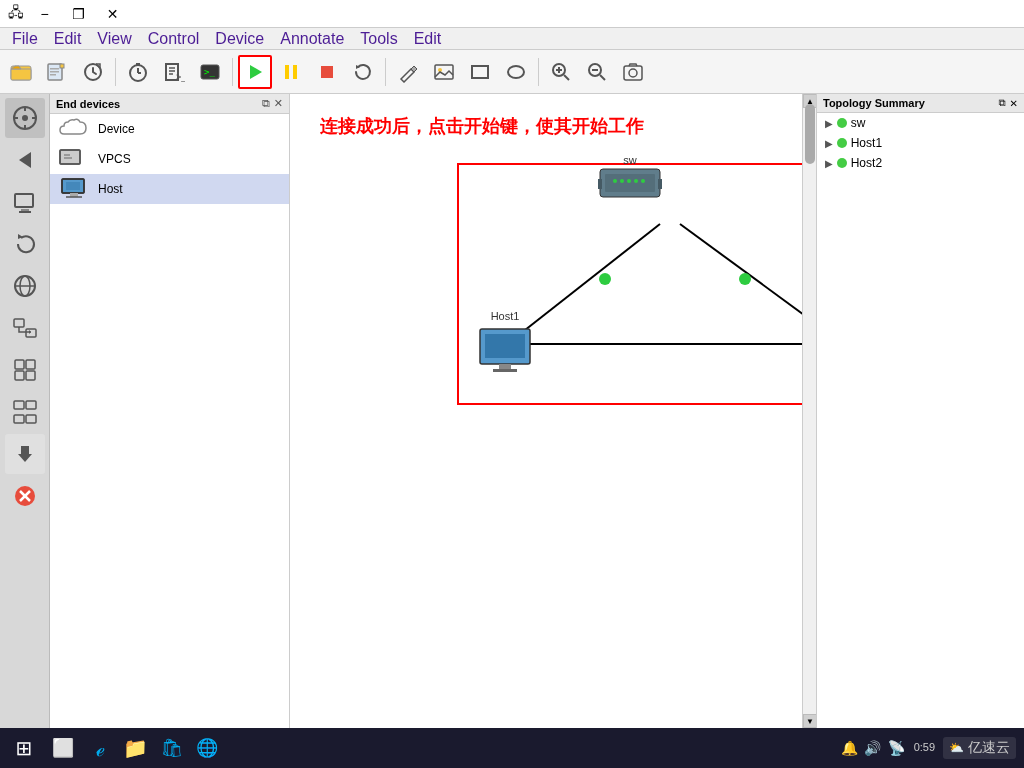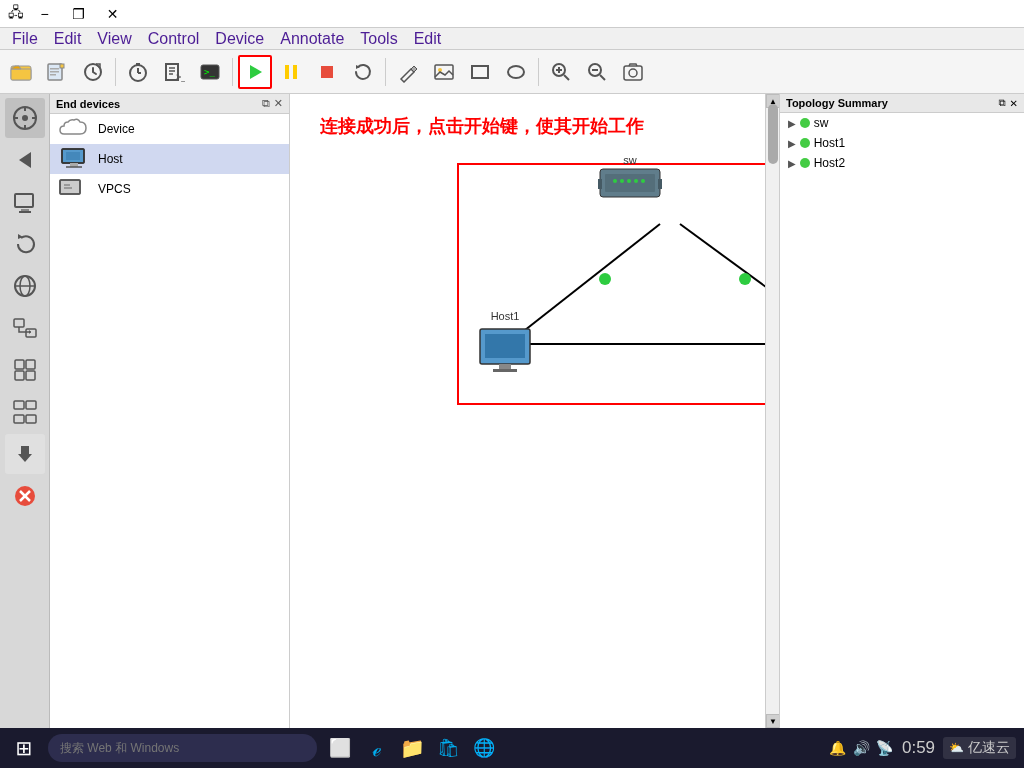--- a/index.html
+++ b/index.html
@@ -133,21 +133,21 @@
 
     
     #network-svg {
       position: absolute;
       top: 0; left: 0;
       width: 100%; height: 100%;
     }
 
     
     #topology-panel {
-      width: 245px;
+      width: 208px;
       background: #fff;
       border-left: 1px solid #ccc;
       display: flex;
       flex-direction: column;
     }
     #topology-panel-header {
       background: #e8e8e8;
       padding: 3px 6px;
       font-size: 11px;
       font-weight: bold;
@@ -271,21 +271,21 @@
       border: none;
       cursor: pointer;
       display: flex;
       align-items: center;
       justify-content: center;
       border-radius: 4px;
       font-size: 18px;
     }
     .taskbar-tray { display: flex; align-items: center; gap: 6px; color: #ccc; font-size: 11px; }
     .tray-icon { font-size: 14px; cursor: pointer; }
-    .taskbar-time { color: #ccc; font-size: 17px; text-align: left; line-height: 1.4; }
+    .taskbar-time { color: #ccc; font-size: 11px; text-align: left; line-height: 1.4; }
     .taskbar-yiyun {
       display: flex;
       align-items: center;
       gap: 4px;
       background: rgba(255,255,255,0.1);
       padding: 2px 6px;
       border-radius: 3px;
       cursor: pointer;
     }
     .taskbar-yiyun span { color: #ccc; font-size: 14px; }
@@ -554,43 +554,43 @@
       </div>
     </div>
     <div class="device-item">
       <div class="device-icon">
         <svg width="32" height="22" viewBox="0 0 32 22">
           <path d="M6 16 Q2 16 2 12 Q2 8 6 8 Q6 4 10 4 Q12 1 16 2 Q20 0 22 4 Q28 4 28 10 Q28 16 22 16 Z" fill="white" stroke="#888" stroke-width="1.5"></path>
         </svg>
       </div>
       <span>Device</span>
     </div>
+    <div class="device-item">
+      <div class="device-icon">
+        <svg width="32" height="24" viewBox="0 0 32 24">
+          <rect x="2" y="3" width="20" height="14" rx="1" fill="#ccc" stroke="#555" stroke-width="1.5"></rect>
+          <rect x="2" y="3" width="20" height="14" rx="1" fill="none" stroke="#555" stroke-width="1.5"></rect>
+          <line x1="6" y1="8" x2="12" y2="8" stroke="#888" stroke-width="1.5"></line>
+          <line x1="6" y1="11" x2="14" y2="11" stroke="#888" stroke-width="1.5"></line>
+        </svg>
+      </div>
+      <span>VPCS</span>
+    </div>
     <div class="device-item selected">
       <div class="device-icon">
         <svg width="32" height="24" viewBox="0 0 32 24">
           <rect x="4" y="2" width="22" height="14" rx="1" fill="#5599cc" stroke="#333" stroke-width="1.5"></rect>
           <rect x="4" y="2" width="22" height="14" rx="1" fill="none" stroke="#333" stroke-width="1.5"></rect>
           <rect x="8" y="5" width="14" height="8" fill="#4488bb"></rect>
           <rect x="12" y="16" width="8" height="4" fill="#aaa"></rect>
           <line x1="8" y1="20" x2="24" y2="20" stroke="#555" stroke-width="1.5"></line>
         </svg>
       </div>
       <span>Host</span>
     </div>
-    <div class="device-item">
-      <div class="device-icon">
-        <svg width="32" height="24" viewBox="0 0 32 24">
-          <rect x="2" y="3" width="20" height="14" rx="1" fill="#ccc" stroke="#555" stroke-width="1.5"></rect>
-          <rect x="2" y="3" width="20" height="14" rx="1" fill="none" stroke="#555" stroke-width="1.5"></rect>
-          <line x1="6" y1="8" x2="12" y2="8" stroke="#888" stroke-width="1.5"></line>
-          <line x1="6" y1="11" x2="14" y2="11" stroke="#888" stroke-width="1.5"></line>
-        </svg>
-      </div>
-      <span>VPCS</span>
-    </div>
   </div>
 
   <div id="canvas-area" style="flex:1; background:#fff; position:relative; overflow:hidden;">
     <svg id="network-svg" style="position:absolute; top:0; left:0; width:100%; height:100%;">
 
       <text x="30" y="38" fill="red" font-size="18" font-weight="bold" font-family="SimHei, Arial">连接成功后，点击开始键，使其开始工作</text>
 
       <rect x="168" y="70" width="480" height="240" fill="none" stroke="red" stroke-width="2"></rect>
 
       <line x1="370" y1="130" x2="230" y2="240" stroke="black" stroke-width="2"></line>
@@ -713,21 +713,20 @@
       
       
       
       
     </div>
   </div>
 </div>
 
 <div id="taskbar">
   <button class="taskbar-start">⊞</button>
-  <input class="taskbar-search" type="text" placeholder="搜索 Web 和 Windows" style="">
   <div class="taskbar-apps">
     <button class="taskbar-app" style="color:#fff;">⬜</button>
     <button class="taskbar-app" style="color:#00adef; font-size:20px;">ℯ</button>
     <button class="taskbar-app" style="color:#f5c542; font-size:20px;">📁</button>
     <button class="taskbar-app" style="color:#00adef; font-size:18px;">🛍</button>
     <button class="taskbar-app" style="color:#3498db; font-size:18px;">🌐</button>
   </div>
   <div style="flex:1;"></div>
   <div class="taskbar-tray">
     <span class="tray-icon" style="color:#ccc;">🔔</span>

